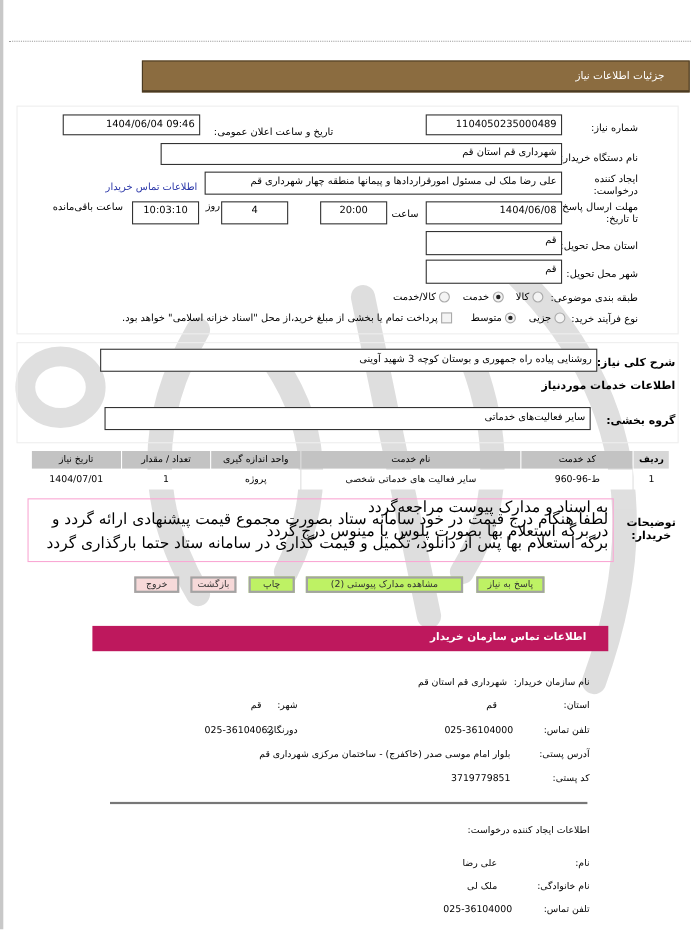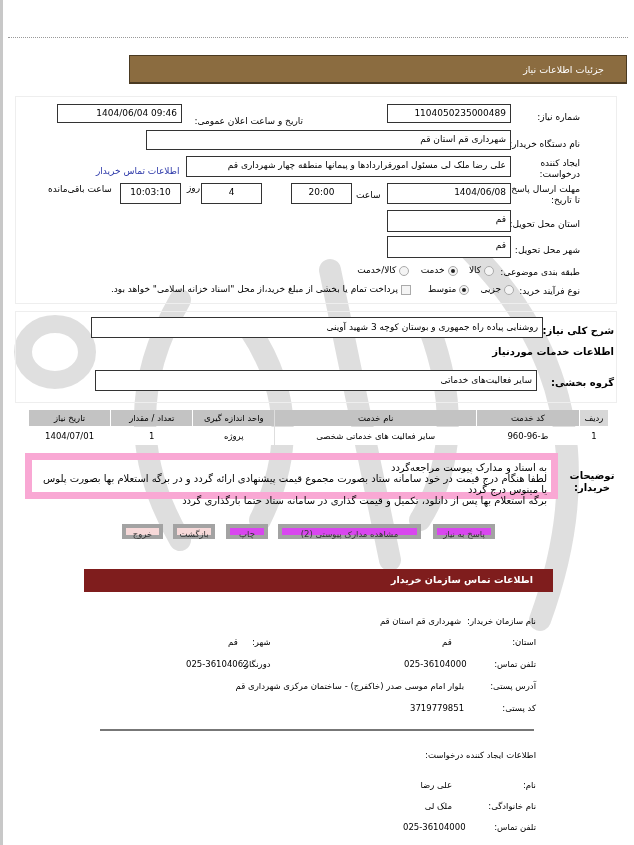--- a/index.html
+++ b/index.html
@@ -13,25 +13,25 @@
   .box { position:absolute; border:1px solid #333; background:#fff; box-sizing:border-box; padding:0 4px; line-height:17px; font-size:9px; white-space:nowrap; overflow:hidden; }
   .box.ltr { direction:ltr; text-align:right; }
   .lbl { position:absolute; white-space:nowrap; font-size:9px; }
   .bold { font-weight:bold;text-align:center; }
   .radio { display:inline-block; width:8px; height:8px; border-radius:50%; border:1px solid #aaa; background:#f4f4f4; vertical-align:middle; position:relative; }
   .radio.on::after { content:""; position:absolute; left:2px; top:2px; width:4px; height:4px; border-radius:50%; background:#222; }
   .chk { display:inline-block; width:8px; height:8px; border:1px solid #aaa; background:#f4f4f4; vertical-align:middle; }
   table.items { position:absolute; left:28px; top:409px; width:581px; border-collapse:separate; border-spacing:1px; font-size:8.5px; }
   table.items th { background:#c3c3c3; font-weight:normal; height:16px; padding:0 4px; }
   table.items td { background:#fff; height:16px; text-align:center; }
-  .notes { position:absolute; left:25px; top:453px; width:533px; height:46px; border:7px solid #f9a8d4; box-sizing:border-box; padding:2px 4px; font-size:10px; line-height:11px; }
-  .btn { position:absolute; top:524px; height:15px; border:4px solid #a3a3a3; box-sizing:border-box; font-size:8.5px; text-align:center; line-height:12px; color:#333; }
-  .btn.g { background:#d946ef; }
+  .notes { position:absolute; left:25px; top:453px; width:533px; height:58px; border:1px solid #f9a8d4; box-sizing:border-box; padding:2px 4px; font-size:14px; line-height:11px; }
+  .btn { position:absolute; top:524px; height:15px; border:2px solid #a3a3a3; box-sizing:border-box; font-size:8.5px; text-align:center; line-height:12px; color:#333; }
+  .btn.g { background:#bef264; }
   .btn.r { background:#f7d9d9; }
-  .contact-bar { left:84px; top:569px; width:469px; height:23px; background:#7f1d1d; }
+  .contact-bar { left:84px; top:569px; width:469px; height:23px; background:#be185d; }
   .contact-bar span { position:absolute; right:20px; top:5px; color:#fff; font-weight:bold; font-size:9.5px; }
   .divider { left:100px; top:729px; width:434px; border-top:2px solid #777; }
   .link { color:#2a36a8; }
   .wm { position:absolute; pointer-events:none; }
 </style>
 </head>
 <body>
 
 <svg class="wm" width="634" height="845" style="left:0;top:0;">
   <g fill="none" stroke="#d4d4d4" stroke-width="22" stroke-linecap="round" opacity="0.75">
@@ -108,21 +108,21 @@
 <div class="abs panel" style="left:15px;top:311px;width:600px;height:90px;"></div>
 <span class="lbl bold" style="right:20px;top:325px;font-size:10px;">شرح کلی نیاز:</span>
 <div class="box" style="left:91px;top:317px;width:452px;height:21px;line-height:19px;">روشنایی پیاده راه جمهوری و بوستان کوچه 3 شهید آوینی</div>
 <span class="lbl bold" style="right:20px;top:346px;font-size:10px;">اطلاعات خدمات موردنیاز</span>
 <span class="lbl bold" style="right:20px;top:377px;font-size:10px;">گروه بخشی:</span>
 <div class="box" style="left:95px;top:370px;width:442px;height:21px;line-height:19px;">سایر فعالیت‌های خدماتی</div>
 
 <table class="items">
   <thead>
     <tr>
-      <th style="width:16px;background:#d7d7d7;">ردیف</th>
+      <th style="width:16px;background:#d7d7d7;font-weight:bold;">ردیف</th>
       <th style="width:90px;">کد خدمت</th>
       <th style="width:185px;">نام خدمت</th>
       <th style="width:70px;">واحد اندازه گیری</th>
       <th style="width:70px;">تعداد / مقدار</th>
       <th style="width:70px;">تاریخ نیاز</th>
     </tr>
   </thead>
   <tbody>
     <tr>
       <td>1</td>

